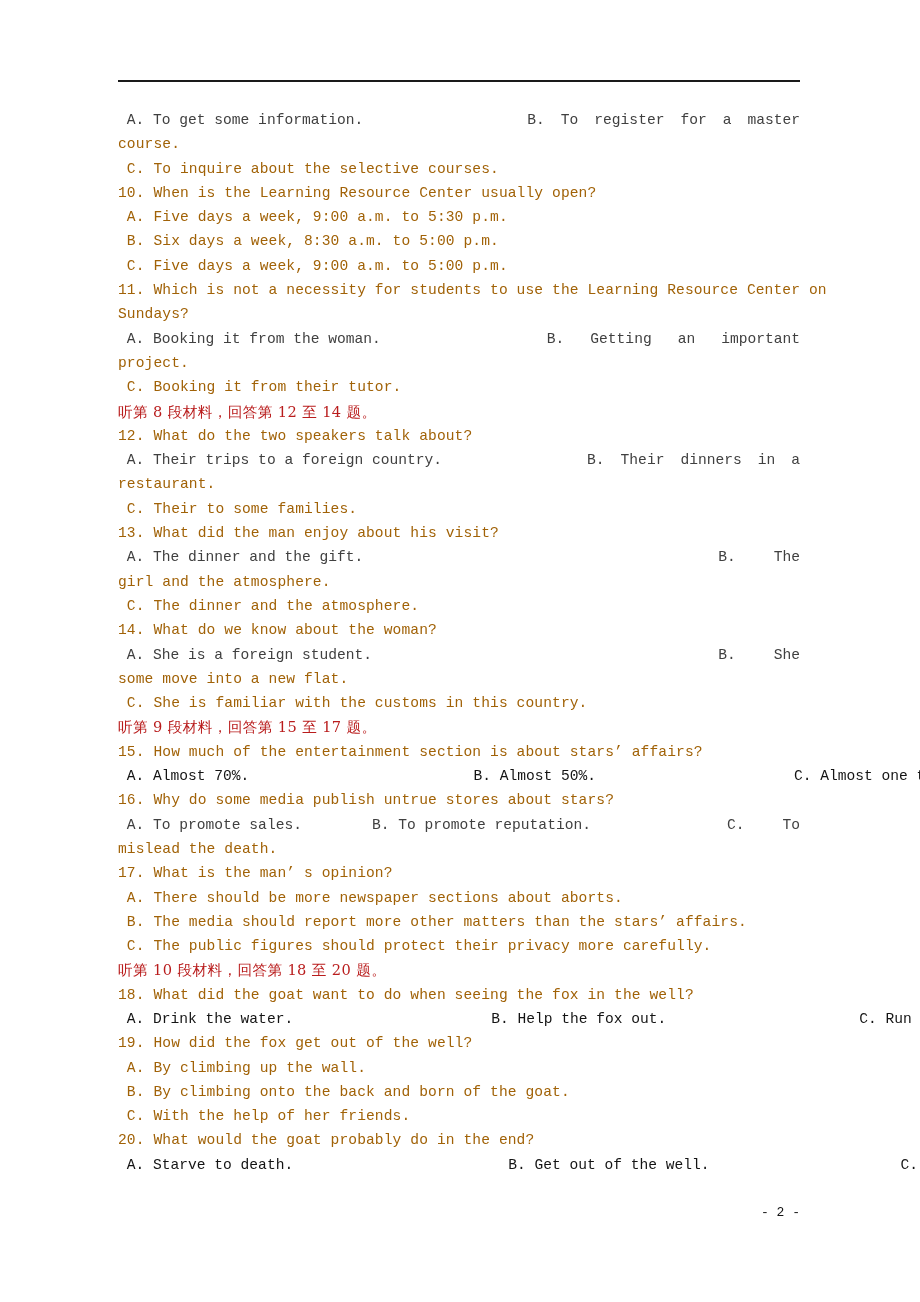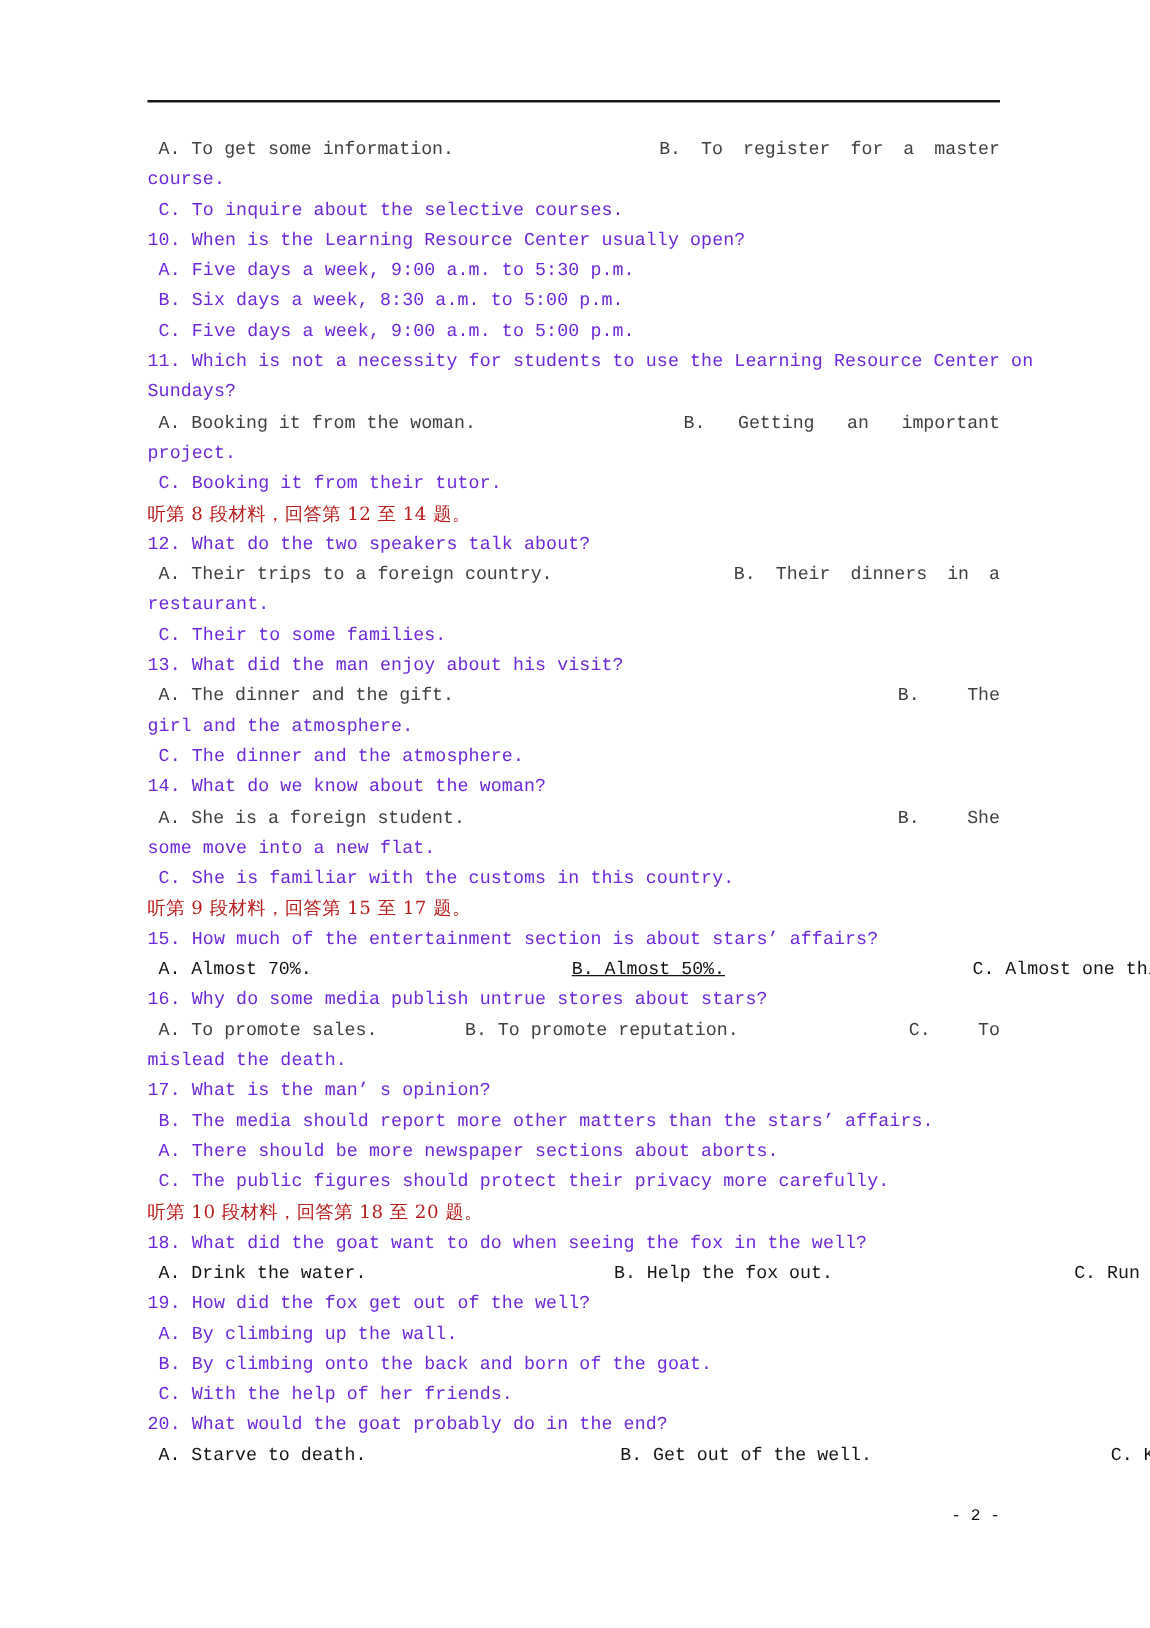--- a/index.html
+++ b/index.html
@@ -41,21 +41,21 @@
     top: 108px;
     width: 682px;
   }
 
   .line {
     font-size: 14.6px;
     line-height: 24.3px;
     height: 24.3px;
     white-space: pre;
     letter-spacing: 0.1px;
-    color: #6d28d9;
+    color: #a16207;
   }
 
   
   .row {
     font-size: 14.6px;
     line-height: 24.3px;
     height: 24.3px;
     display: flex;
     align-items: baseline;
     white-space: pre;
@@ -136,33 +136,33 @@
       <div class="line">13. What did the man enjoy about his visit?</div>
       <div class="row"><span class="left"> A. The dinner and the gift.</span><span class="spacer"></span><span class="right"><span>B.</span><span class="gap-lg"></span><span>The</span></span></div>
       <div class="line">girl and the atmosphere.</div>
       <div class="line"> C. The dinner and the atmosphere.</div>
       <div class="line">14. What do we know about the woman?</div>
       <div class="row"><span class="left"> A. She is a foreign student.</span><span class="spacer"></span><span class="right"><span>B.</span><span class="gap-lg"></span><span>She</span></span></div>
       <div class="line">some move into a new flat.</div>
       <div class="line"> C. She is familiar with the customs in this country.</div>
       <div class="cn">听第 9 段材料，回答第 15 至 17 题。</div>
       <div class="line">15. How much of the entertainment section is about stars’ affairs?</div>
-      <div class="opts"><span class="o"> A. Almost 70%.</span><span class="t1" style="width: 160px; display: inline-block; flex: 0 0 auto;"></span><span class="o" style="margin-left: 0px; text-decoration: underline;">B. Almost 50%.</span><span class="t1" style="width: 150px; display: inline-block; flex: 0 0 auto;"></span><span class="o" style="margin-left: 0px;">C. Almost one third.</span></div>
+      <div class="opts"><span class="o"> A. Almost 70%.</span><span class="t1" style="width: 160px; display: inline-block; flex: 0 0 auto;"></span><span class="o" style="margin-left: 16px;">B. Almost 50%.</span><span class="t1" style="width: 150px; display: inline-block; flex: 0 0 auto;"></span><span class="o" style="margin-left: 0px;">C. Almost one third.</span></div>
       <div class="line">16. Why do some media publish untrue stores about stars?</div>
       <div class="row"><span class="left"> A. To promote sales.        B. To promote reputation.</span><span class="spacer"></span><span class="right"><span>C.</span><span class="gap-lg"></span><span>To</span></span></div>
       <div class="line">mislead the death.</div>
       <div class="line">17. What is the man’ s opinion?</div>
+      <div class="line"> A. There should be more newspaper sections about aborts.</div>
       <div class="line"> B. The media should report more other matters than the stars’ affairs.</div>
-      <div class="line"> A. There should be more newspaper sections about aborts.</div>
       <div class="line"> C. The public figures should protect their privacy more carefully.</div>
       <div class="cn">听第 10 段材料，回答第 18 至 20 题。</div>
       <div class="line">18. What did the goat want to do when seeing the fox in the well?</div>
       <div class="opts"><span class="o"> A. Drink the water.</span><span class="t1" style="width: 150px; display: inline-block; flex: 0 0 auto;"></span><span class="o" style="margin-left: 0px;">B. Help the fox out.</span><span class="t1" style="width: 145px; display: inline-block; flex: 0 0 auto;"></span><span class="o" style="margin-left: 0px;">C. Run away from the well.</span></div>
       <div class="line">19. How did the fox get out of the well?</div>
       <div class="line"> A. By climbing up the wall.</div>
       <div class="line"> B. By climbing onto the back and born of the goat.</div>
       <div class="line"> C. With the help of her friends.</div>
       <div class="line">20. What would the goat probably do in the end?</div>
-      <div class="opts"><span class="o"> A. Starve to death.</span><span class="t1" style="width: 155px; display: inline-block; flex: 0 0 auto;"></span><span class="o" style="margin-left: 0px;">B. Get out of the well.</span><span class="t1" style="width: 143px; display: inline-block; flex: 0 0 auto;"></span><span class="o" style="margin-left: 0px;">C. Kill the fox.</span></div>
+      <div class="opts"><span class="o"> A. Starve to death.</span><span class="t1" style="width: 155px; display: inline-block; flex: 0 0 auto;"></span><span class="o" style="margin-left: 12px;">B. Get out of the well.</span><span class="t1" style="width: 143px; display: inline-block; flex: 0 0 auto;"></span><span class="o" style="margin-left: 0px;">C. Kill the fox.</span></div>
     </div>
 
   <div class="pagenum">- 2 -</div>
 </div>
 
 </body></html>

